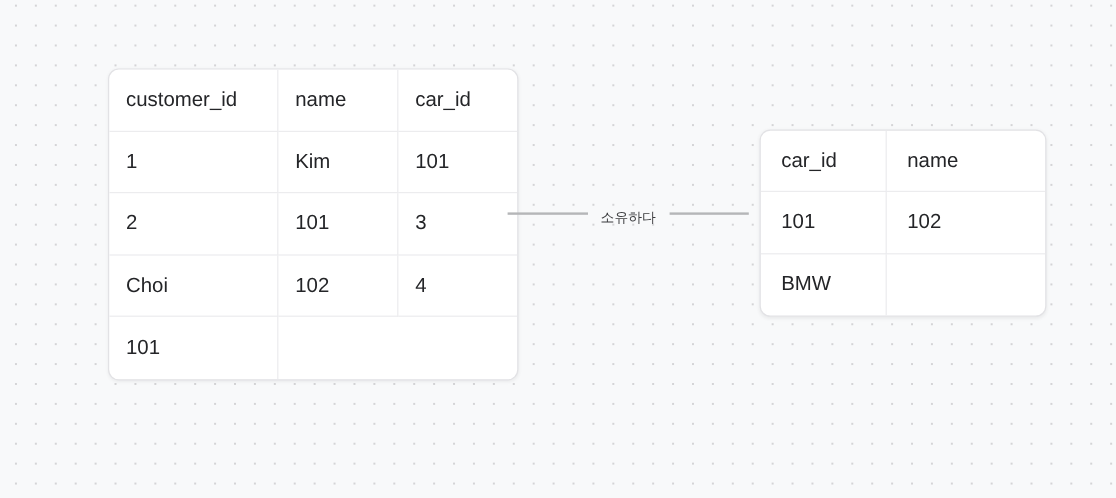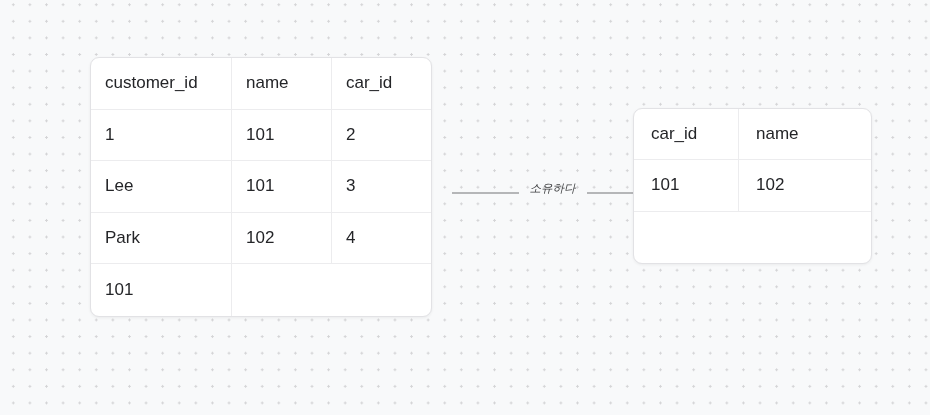--- a/index.html
+++ b/index.html
@@ -52,25 +52,24 @@
     width: 239px; height: 156px;
     grid-template-columns: 105px 1fr;
     grid-auto-rows: 51.3px;
     padding-left: 0;
   }
   .car-table .cell { padding-left: 17px; }
   .car-table .cell:nth-child(2n) { border-right: none; }
   .car-table .cell:nth-child(n+5) { border-bottom: none; }
   .relation {
     position: absolute;
-    left: 452px; top: 177px;
+    left: 423px; top: 177px;
     width: 201px; height: 17px;
     display: flex;
-    align-items: flex-end;
-    font-style: italic;
+    align-items: flex-start;
   }
   .relation .line {
     flex: 1 1 auto;
     height: 2px;
     background: #b5b6b8;
   }
   .relation .rel-label {
     flex: 0 0 auto;
     margin: 0 11px;
     font-size: 11.5px;
@@ -83,42 +82,43 @@
 <body>
 
 <div class="canvas">
 
   <div class="dtable customer-table">
     <div class="cell">customer_id</div>
     <div class="cell">name</div>
     <div class="cell">car_id</div>
 
     <div class="cell">1</div>
+    <div class="cell">Kim</div>
     <div class="cell">101</div>
 
     <div class="cell">2</div>
-    <div class="cell">Lee</div>
     <div class="cell">101</div>
 
     <div class="cell">3</div>
-    <div class="cell">Park</div>
+    <div class="cell">Choi</div>
     <div class="cell">102</div>
 
     <div class="cell">4</div>
     <div class="cell">101</div>
   </div>
 
   <div class="relation">
     <div class="line"></div>
     <div class="rel-label">소유하다</div>
     <div class="line"></div>
   </div>
 
   <div class="dtable car-table">
     <div class="cell">car_id</div>
     <div class="cell">name</div>
 
     <div class="cell">101</div>
 
     <div class="cell">102</div>
+    <div class="cell">BMW</div>
   </div>
 
 </div>
 
 </body></html>

